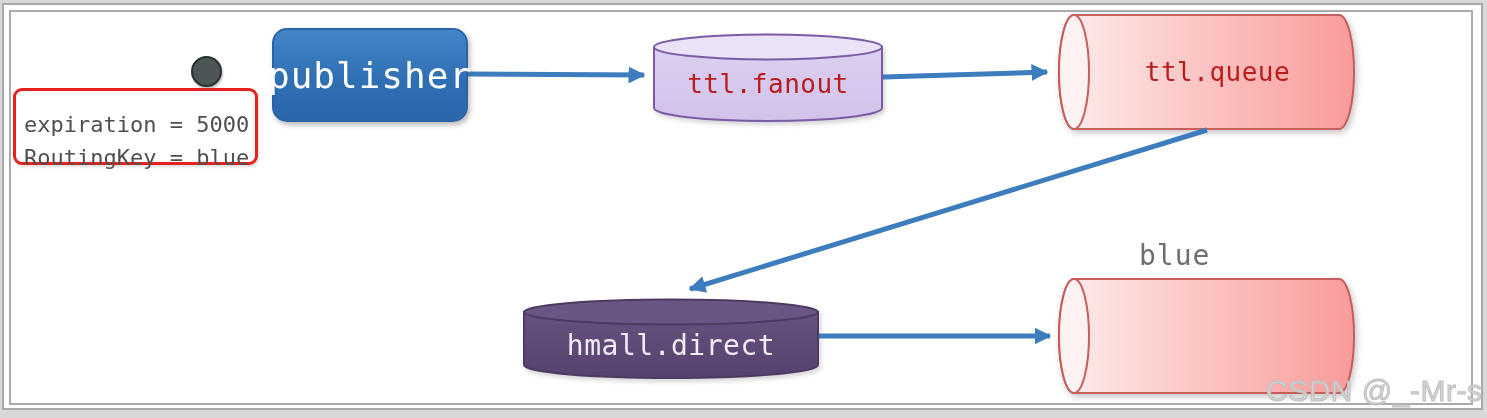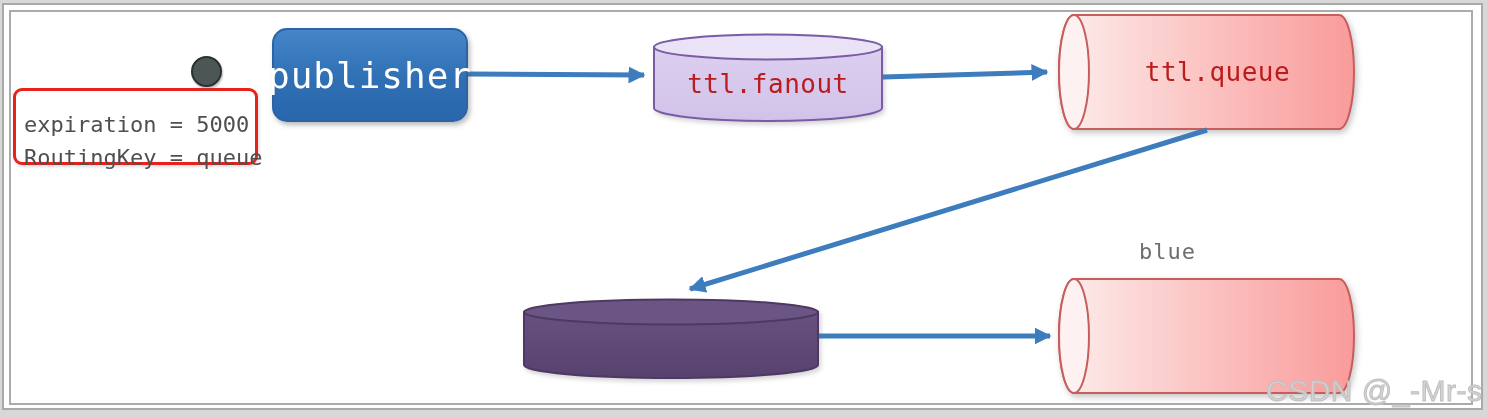--- a/index.html
+++ b/index.html
@@ -46,21 +46,21 @@
   .annotation{
     position:absolute;left:13px;top:88px;width:245px;height:77px;z-index:3;
     border:3px solid #e8211d;border-radius:9px;box-sizing:border-box;
     background:#ffffff;padding:17px 8px 0 8px;
     display:flex;flex-direction:column;justify-content:space-evenly;
     box-shadow:1px 2px 3px rgba(120,120,120,0.25);
   }
   .annotation div{font-size:22px;line-height:33px;color:#4f4f4f;white-space:nowrap;}
   .routing-key-label{
     position:absolute;left:1139px;top:239px;z-index:3;
-    font-size:22px;color:#6e6e6e;letter-spacing:1px;
+    font-size:28px;color:#6e6e6e;letter-spacing:1px;
   }
   .watermark{
     position:absolute;left:1266px;top:374px;width:218px;height:34px;z-index:6;
     overflow:hidden;white-space:nowrap;
     font-family:"Liberation Sans",sans-serif;font-size:30px;letter-spacing:0.5px;
     color:rgba(210,210,210,0.95);
     -webkit-text-stroke:1px #bfbfbf;
   }
 </style>
 </head>
@@ -116,27 +116,28 @@
       <line x1="883" y1="77" x2="1047" y2="72" marker-end="url(#arrowHead)"></line>
       <line x1="1207" y1="130" x2="690" y2="289" marker-end="url(#arrowHead)"></line>
       <line x1="819" y1="336" x2="1050" y2="336" marker-end="url(#arrowHead)"></line>
     </g>
   </svg>
 
   <div class="message-dot"></div>
 
   <div class="annotation">
     <div>expiration = 5000</div>
-    <div>RoutingKey = queue</div>
+    <div>RoutingKey = blue</div>
   </div>
 
   <div class="publisher">
     <span>publisher</span>
   </div>
 
   <div class="node-label lbl-fanout">ttl.fanout</div>
   <div class="node-label lbl-ttl-queue">ttl.queue</div>
+  <div class="node-label lbl-hmall">hmall.direct</div>
 
   <div class="routing-key-label">blue</div>
 
   <div class="watermark">CSDN @_-Mr-sun</div>
 
 </div>
 
 </body></html>

